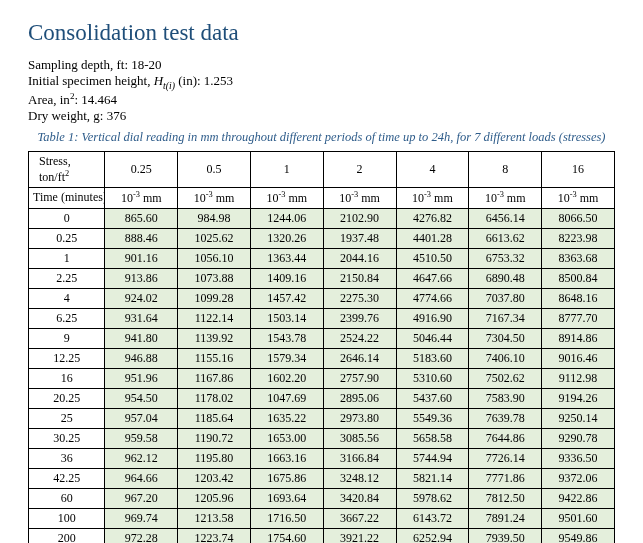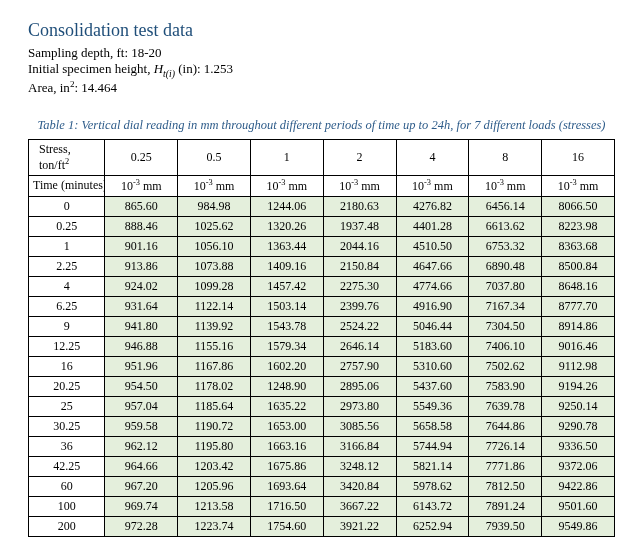--- a/index.html
+++ b/index.html
@@ -7,36 +7,36 @@
     padding: 20px 28px;
     font-family: "Times New Roman", Times, serif;
     font-size: 13px;
     color: #000;
     width: 643px;
     box-sizing: border-box;
     background: #fff;
   }
   .title {
     color: #1f4e79;
-    font-size: 18px;
-    margin-bottom: 4px;
+    font-size: 23px;
+    margin-bottom: 11px;
   }
   .meta p {
     margin: 0 0;
     font-size: 13px;
     color: #000;
   }
   sup { font-size: 0.7em; }
   sub { font-size: 0.75em; font-style: italic; }
   .caption {
     font-style: italic;
     text-align: center;
     font-size: 12.5px;
     color: #2e5c8a;
-    margin: 22px 0 6px 0;
+    margin: 6px 0 6px 0;
   }
   table {
     border-collapse: collapse;
     width: 100%;
     table-layout: fixed;
     font-size: 12px;
   }
   th, td {
     border: 1px solid #000;
     padding: 2px 4px;
@@ -62,20 +62,23 @@
 
 <div class="meta">
   <p>
     <span>Sampling depth, ft: </span><span>18-20</span>
   </p>
   <p>
     <span>Initial specimen height, </span><i><span>H</span></i><sub>t(i)</sub><span> (in): </span><span>1.253</span>
   </p>
   <p>
     <span>Area, in</span><sup>2</sup><span>: </span><span>14.464</span>
+  </p>
+  <p>
+    <span>Dry weight, g: </span><span>376</span>
   </p>
 </div>
 
 <div class="caption">Table 1: Vertical dial reading in mm throughout different periods of time up to 24h, for 7 different loads (stresses)</div>
 
 <table>
   <colgroup>
     <col class="c0">
       <col class="cx">
       <col class="cx">
@@ -110,21 +113,21 @@
       <th><span>10</span><sup>-3</sup><span> mm</span></th>
       <th><span>10</span><sup>-3</sup><span> mm</span></th>
     </tr>
   </thead>
   <tbody id="tbody">
       <tr>
         <td class="rowlbl">0</td>
         <td class="val">865.60</td>
         <td class="val">984.98</td>
         <td class="val">1244.06</td>
-        <td class="val">2180.63</td>
+        <td class="val">2102.90</td>
         <td class="val">4276.82</td>
         <td class="val">6456.14</td>
         <td class="val">8066.50</td>
       </tr>
       <tr>
         <td class="rowlbl">0.25</td>
         <td class="val">888.46</td>
         <td class="val">1025.62</td>
         <td class="val">1320.26</td>
         <td class="val">1937.48</td>
@@ -199,21 +202,21 @@
         <td class="val">1602.20</td>
         <td class="val">2757.90</td>
         <td class="val">5310.60</td>
         <td class="val">7502.62</td>
         <td class="val">9112.98</td>
       </tr>
       <tr>
         <td class="rowlbl">20.25</td>
         <td class="val">954.50</td>
         <td class="val">1178.02</td>
-        <td class="val">1248.90</td>
+        <td class="val">1047.69</td>
         <td class="val">2895.06</td>
         <td class="val">5437.60</td>
         <td class="val">7583.90</td>
         <td class="val">9194.26</td>
       </tr>
       <tr>
         <td class="rowlbl">25</td>
         <td class="val">957.04</td>
         <td class="val">1185.64</td>
         <td class="val">1635.22</td>

